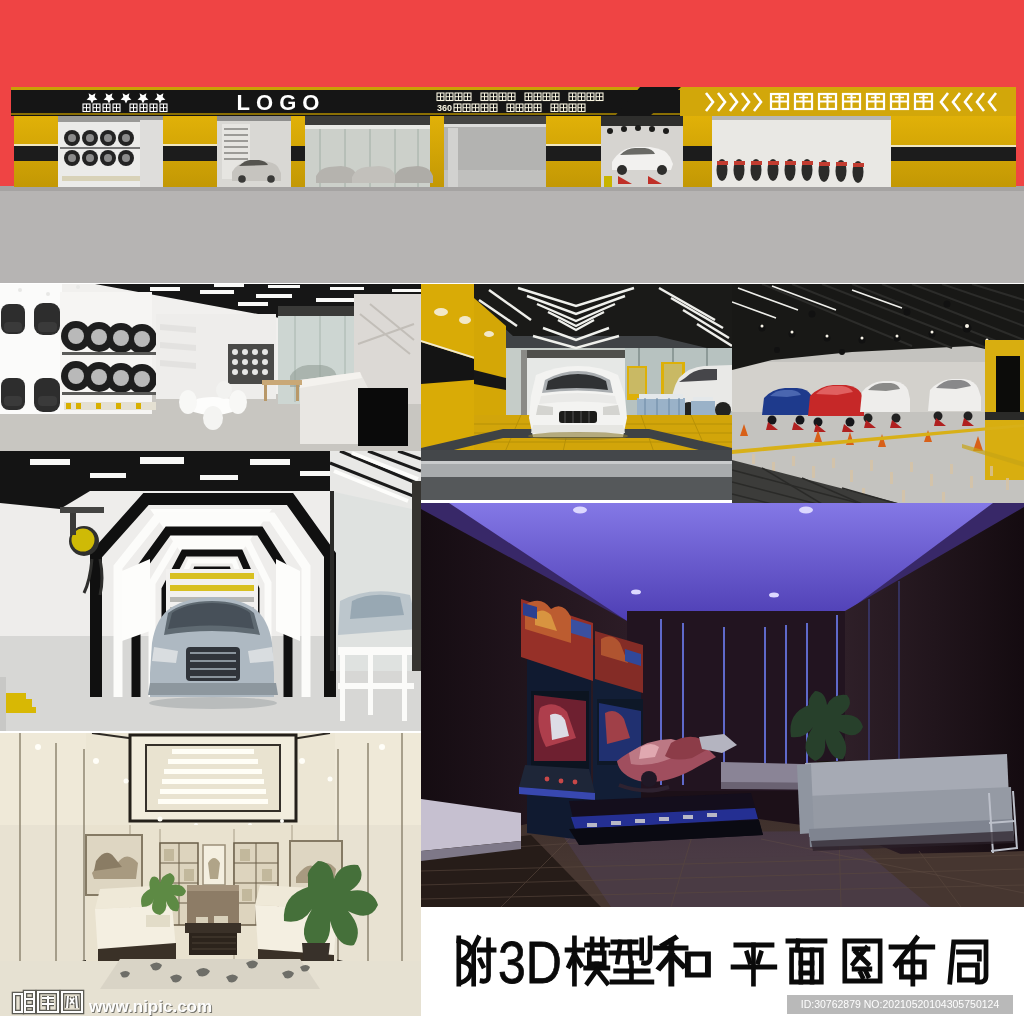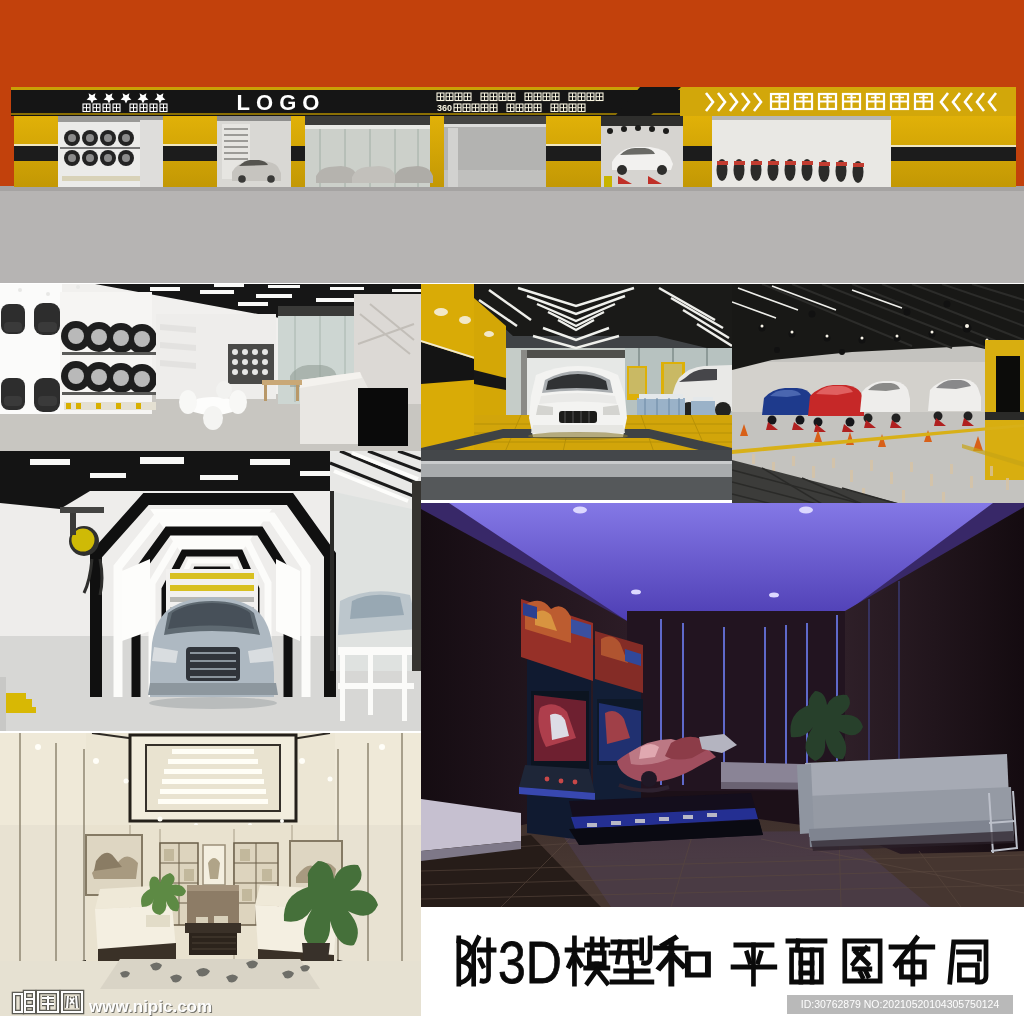--- a/index.html
+++ b/index.html
@@ -4,21 +4,21 @@
 <style>
   html,body{margin:0;padding:0;background:#fff;}
   #page{position:relative;width:1024px;height:1024px;background:#fff;overflow:hidden;
         font-family:"Liberation Sans",sans-serif;}
   .abs{position:absolute;}
 </style>
 </head>
 <body>
 <div id="page">
 
-  <div class="abs" style="left:0;top:0;width:1024px;height:283px;background:#c2410c;">
+  <div class="abs" style="left:0;top:0;width:1024px;height:283px;background:#ef4444;">
     <svg width="1024" height="283" viewBox="0 0 1024 283" xmlns="http://www.w3.org/2000/svg">
       <defs>
         <linearGradient id="fy" x1="0" y1="0" x2="0" y2="1">
           <stop offset="0" stop-color="#e2b208"></stop>
             <stop offset="1" stop-color="#c39804"></stop>
         </linearGradient>
         <g id="cg">
             <rect x="0" y="0" width="7" height="7.5" fill="none" stroke-width="1.1"></rect>
             <line x1="0" y1="3.7" x2="7" y2="3.7" stroke-width="1"></line>
             <line x1="3.5" y1="0" x2="3.5" y2="7.5" stroke-width="1"></line>

